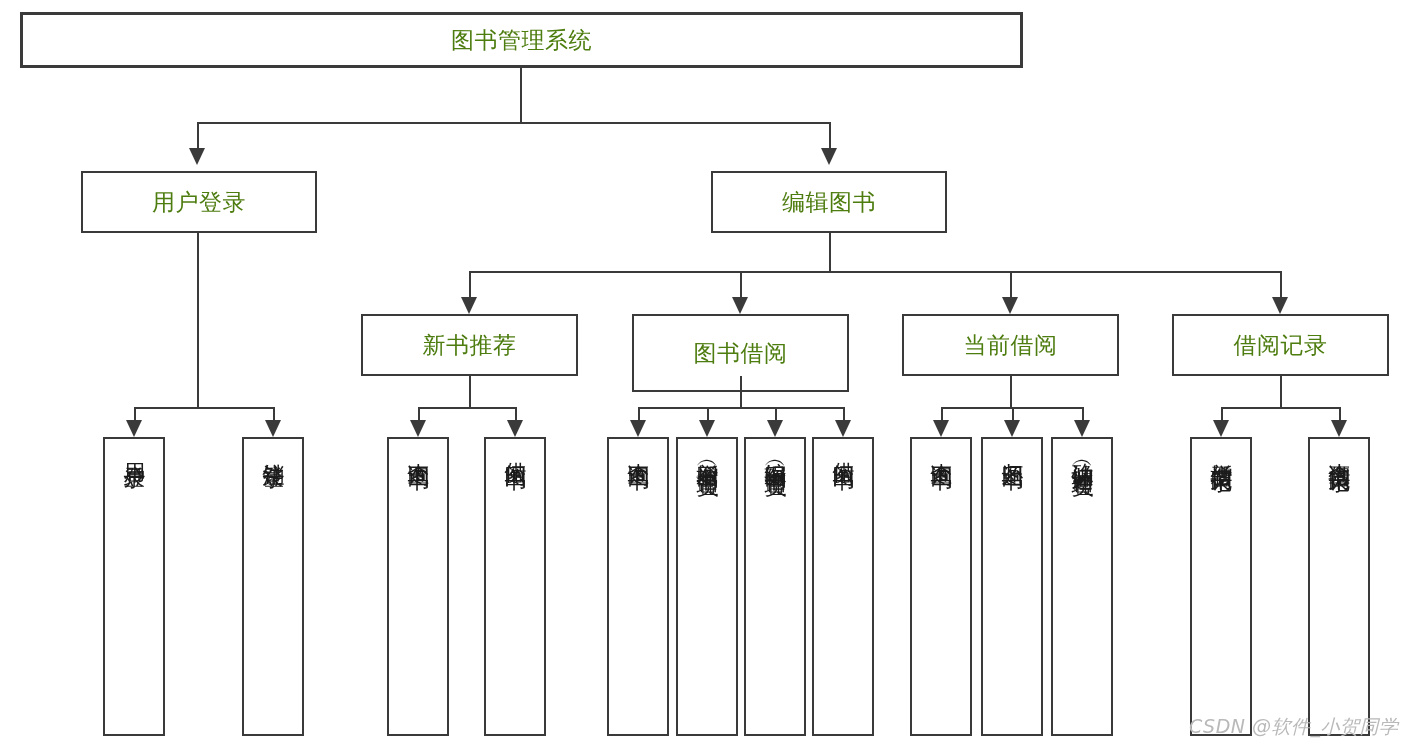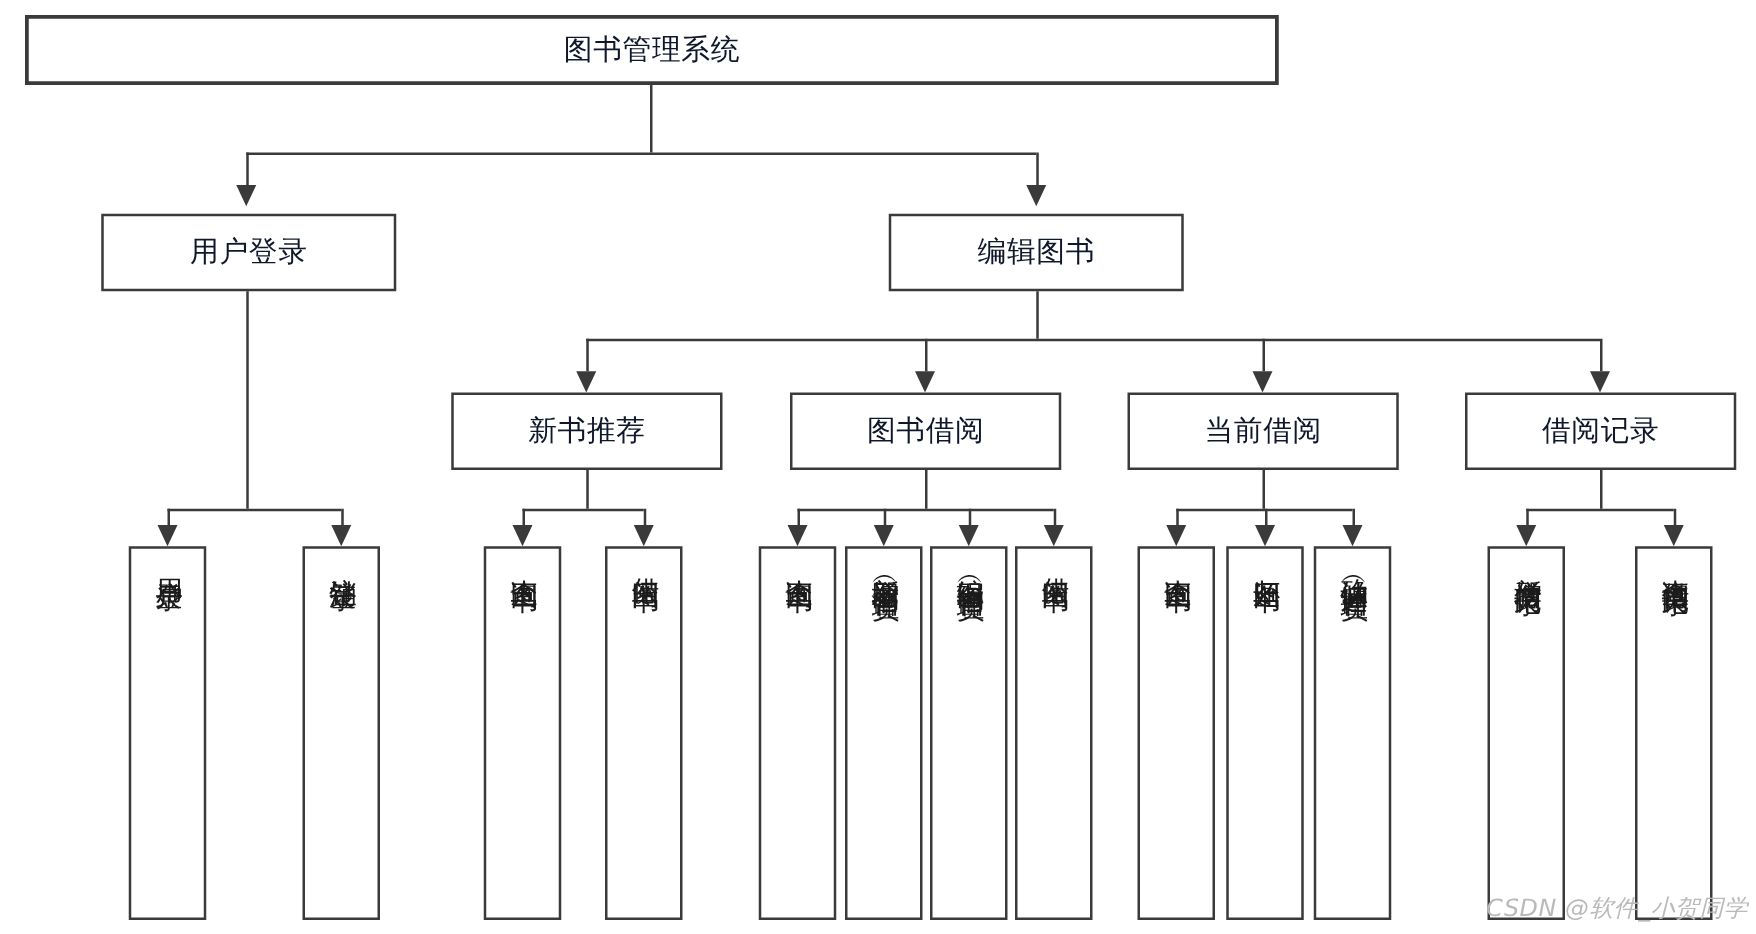--- a/index.html
+++ b/index.html
@@ -30,21 +30,21 @@
     justify-content: center;
     text-align: center;
   }
   .node.root {
     border-width: 3px;
   }
   .node-label {
     font-size: 23px;
     line-height: 1.15;
     letter-spacing: 0.5px;
-    color: #0f172a;
+    color: #4d7c0f;
     white-space: nowrap;
   }
   
   .node.leaf {
     align-items: flex-start;
     padding-top: 6px;
   }
   .node.leaf .node-label {
     writing-mode: vertical-rl;
     text-orientation: upright;
@@ -121,21 +121,21 @@
   <div class="vline" style="left:740px; top:271px; height:26px;"></div>
   <div class="arrow" style="left:732px; top:297px;"></div>
   <div class="vline" style="left:1010px; top:271px; height:26px;"></div>
   <div class="arrow" style="left:1002px; top:297px;"></div>
   <div class="vline" style="left:1280px; top:271px; height:26px;"></div>
   <div class="arrow" style="left:1272px; top:297px;"></div>
 
   <div class="node" style="left:361px; top:314px; width:217px; height:62px;text-align:center;">
     <span class="node-label">新书推荐</span>
   </div>
-  <div class="node" style="left:632px; top:314px; width:217px; height:62px;">
+  <div class="node" style="left:632px; top:314px; width:217px; height:78px;">
     <span class="node-label">图书借阅</span>
   </div>
   <div class="node" style="left:902px; top:314px; width:217px; height:62px;">
     <span class="node-label">当前借阅</span>
   </div>
   <div class="node" style="left:1172px; top:314px; width:217px; height:62px;">
     <span class="node-label">借阅记录</span>
   </div>
 
   <div class="vline" style="left:469px; top:376px; height:31px;"></div>

